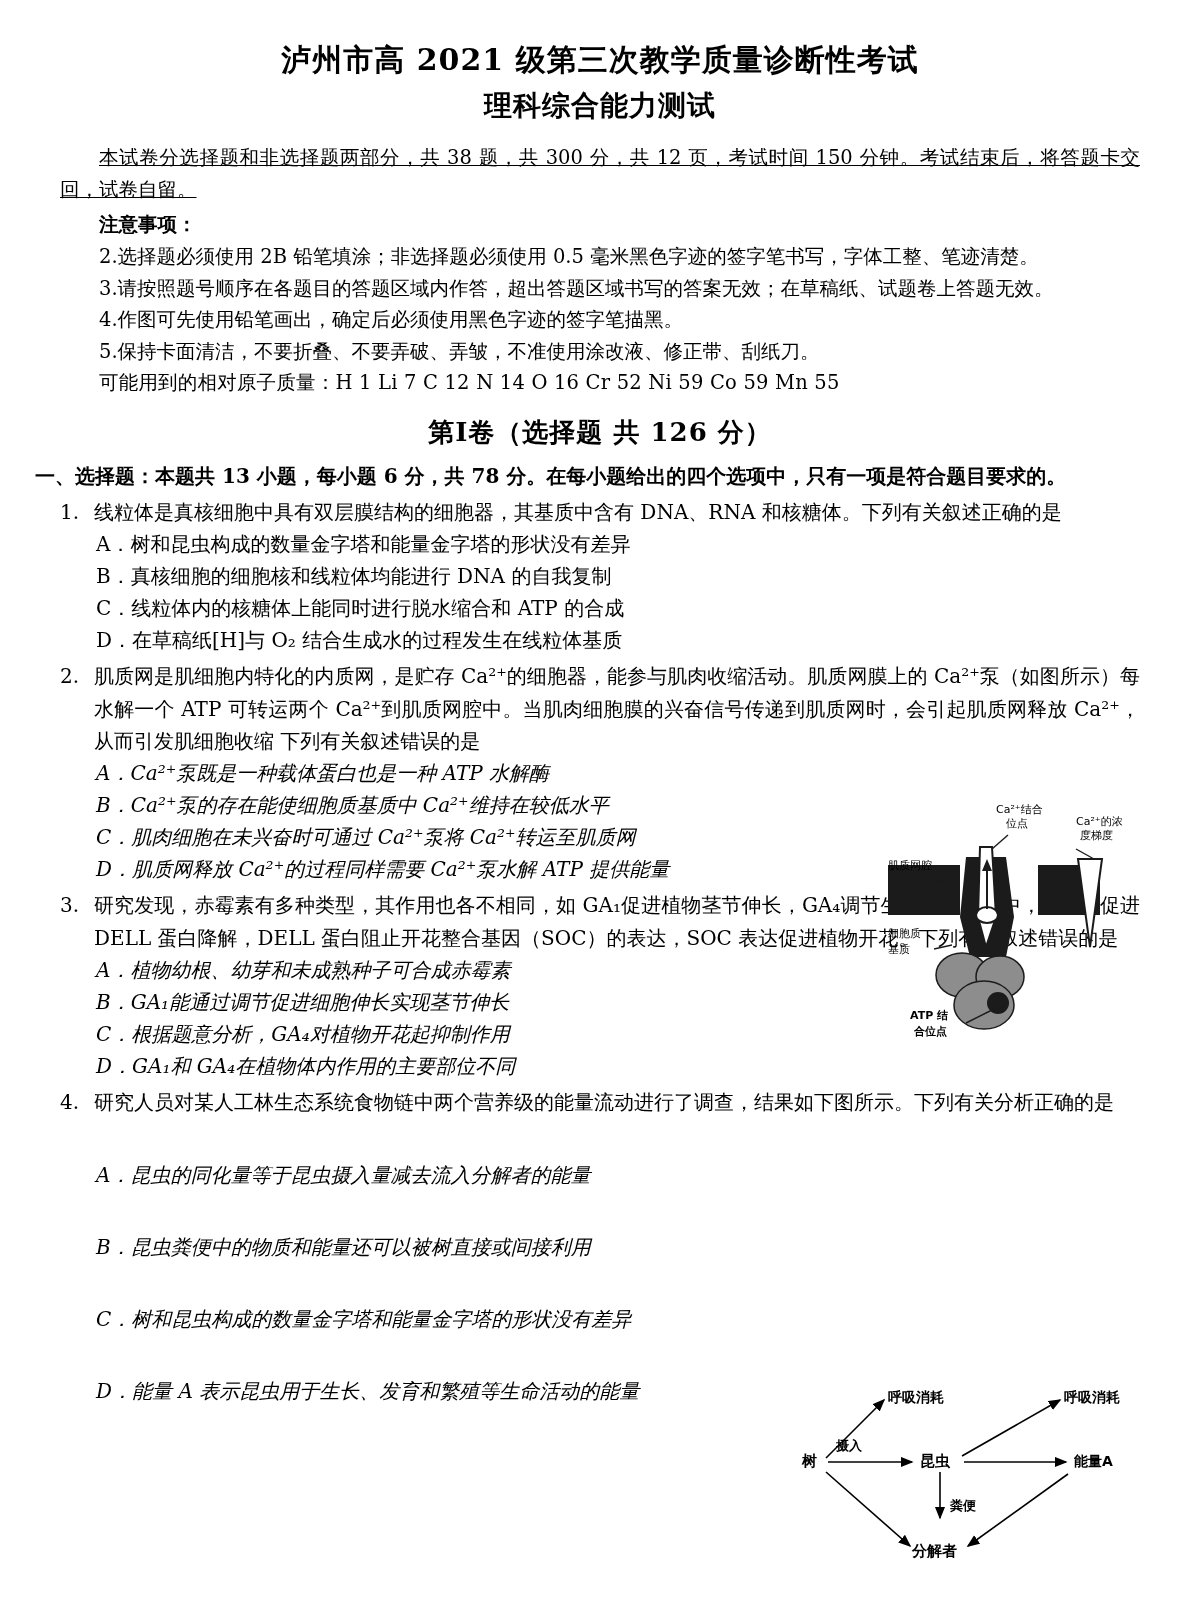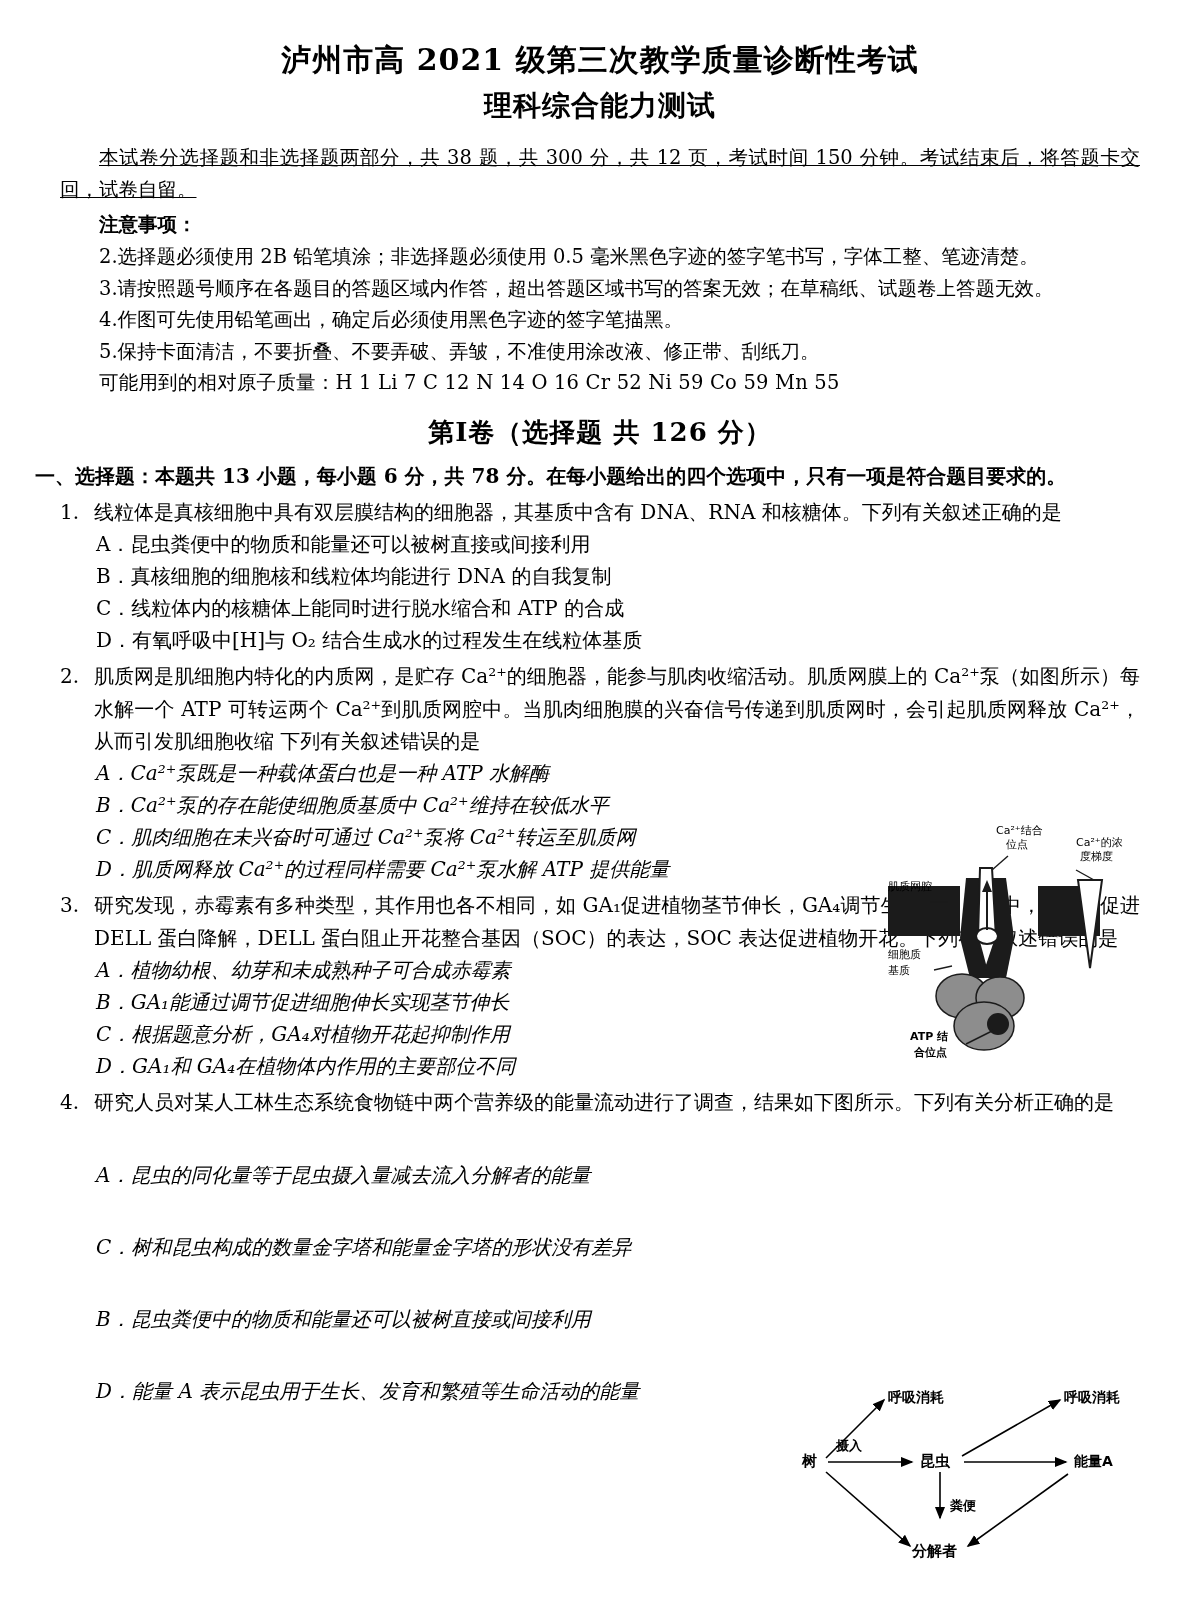--- a/index.html
+++ b/index.html
@@ -98,21 +98,21 @@
   }
   .opt-ital {
     font-style: italic;
   }
   .fig-wrap {
     position: absolute;
   }
   
   #fig-q2 {
     right: 42px;
-    top: 778px;
+    top: 757px;
     width: 270px;
     height: 258px;
   }
   
   #fig-q4 {
     right: 48px;
     top: 1330px;
     width: 360px;
     height: 200px;
   }
@@ -140,24 +140,24 @@
 
   <div class="section-head">第I卷（选择题   共 126 分）</div>
 
   <div class="q-head">一、选择题：本题共 13 小题，每小题 6 分，共 78 分。在每小题给出的四个选项中，只有一项是符合题目要求的。</div>
 
   <div class="q">
     <div class="q-row">
       <div class="q-num">1.</div>
       <div class="q-body">线粒体是真核细胞中具有双层膜结构的细胞器，其基质中含有 DNA、RNA 和核糖体。下列有关叙述正确的是</div>
     </div>
-    <div class="opt">A．昆虫粪便中的物质和能量还可以被树直接或间接利用</div>
+    <div class="opt">A．树和昆虫构成的数量金字塔和能量金字塔的形状没有差异</div>
     <div class="opt">B．真核细胞的细胞核和线粒体均能进行 DNA 的自我复制</div>
     <div class="opt">C．线粒体内的核糖体上能同时进行脱水缩合和 ATP 的合成</div>
-    <div class="opt">D．有氧呼吸中[H]与 O₂ 结合生成水的过程发生在线粒体基质</div>
+    <div class="opt">D．在草稿纸[H]与 O₂ 结合生成水的过程发生在线粒体基质</div>
   </div>
 
   <div class="q q2-block">
     <div class="q-row">
       <div class="q-num">2.</div>
       <div class="q-body q2-text">肌质网是肌细胞内特化的内质网，是贮存 Ca²⁺的细胞器，能参与肌肉收缩活动。肌质网膜上的 Ca²⁺泵（如图所示）每水解一个 ATP 可转运两个 Ca²⁺到肌质网腔中。当肌肉细胞膜的兴奋信号传递到肌质网时，会引起肌质网释放 Ca²⁺，从而引发肌细胞收缩   下列有关叙述错误的是</div>
     </div>
     <div class="opt opt-ital">A．Ca²⁺泵既是一种载体蛋白也是一种 ATP 水解酶</div>
     <div class="opt opt-ital">B．Ca²⁺泵的存在能使细胞质基质中 Ca²⁺维持在较低水平</div>
     <div class="opt opt-ital">C．肌肉细胞在未兴奋时可通过 Ca²⁺泵将 Ca²⁺转运至肌质网</div>
@@ -174,22 +174,22 @@
     <div class="opt opt-ital">C．根据题意分析，GA₄对植物开花起抑制作用</div>
     <div class="opt opt-ital">D．GA₁和 GA₄在植物体内作用的主要部位不同</div>
   </div>
 
   <div class="q">
     <div class="q-row">
       <div class="q-num">4.</div>
       <div class="q-body">研究人员对某人工林生态系统食物链中两个营养级的能量流动进行了调查，结果如下图所示。下列有关分析正确的是</div>
     </div>
     <div class="opt opt-ital q4-opts">A．昆虫的同化量等于昆虫摄入量减去流入分解者的能量</div>
+    <div class="opt opt-ital q4-opts">B．昆虫粪便中的物质和能量还可以被树直接或间接利用</div>
     <div class="opt opt-ital q4-opts">C．树和昆虫构成的数量金字塔和能量金字塔的形状没有差异</div>
-    <div class="opt opt-ital q4-opts">B．昆虫粪便中的物质和能量还可以被树直接或间接利用</div>
     <div class="opt opt-ital q4-opts">D．能量 A 表示昆虫用于生长、发育和繁殖等生命活动的能量</div>
   </div>
 
   <div class="fig-wrap" id="fig-q2">
     <svg width="270" height="258" viewBox="0 0 270 258" xmlns="http://www.w3.org/2000/svg">
 
       <rect x="0" y="68" width="72" height="50" fill="#1b1b1b"></rect>
       <rect x="150" y="68" width="62" height="50" fill="#1b1b1b"></rect>
 
       <path d="M78 60 L118 60 L126 120 L118 160 L82 160 L72 120 Z" fill="#1b1b1b"></path>

